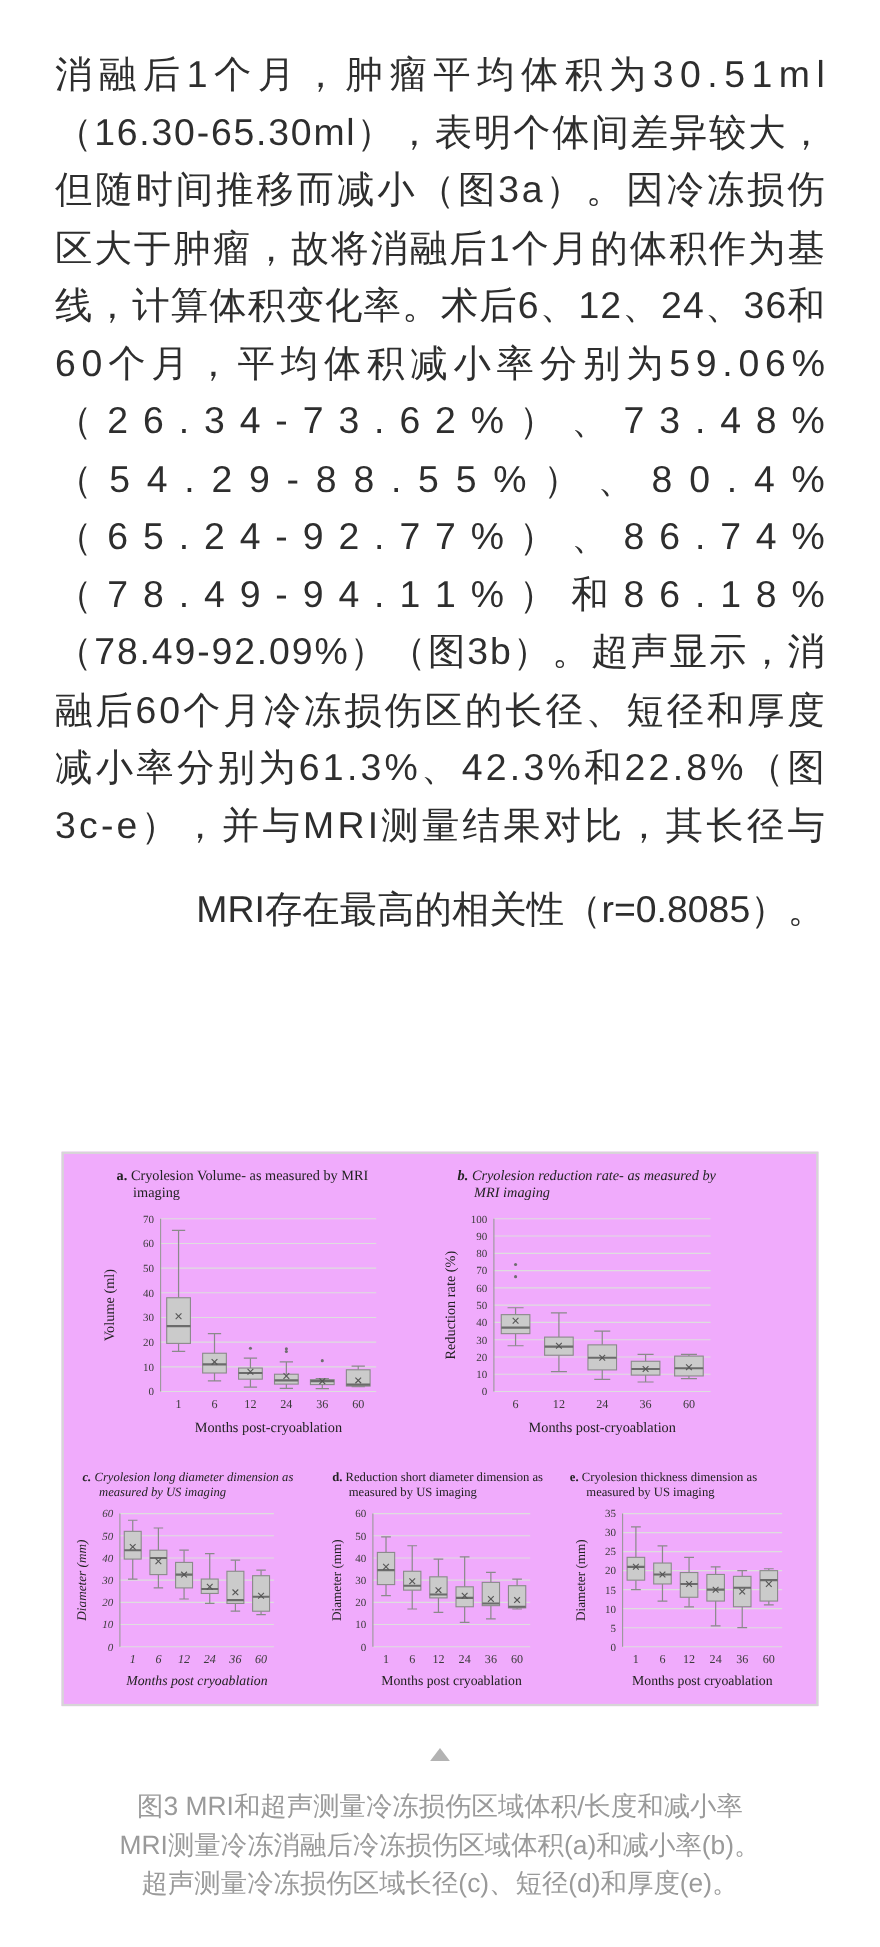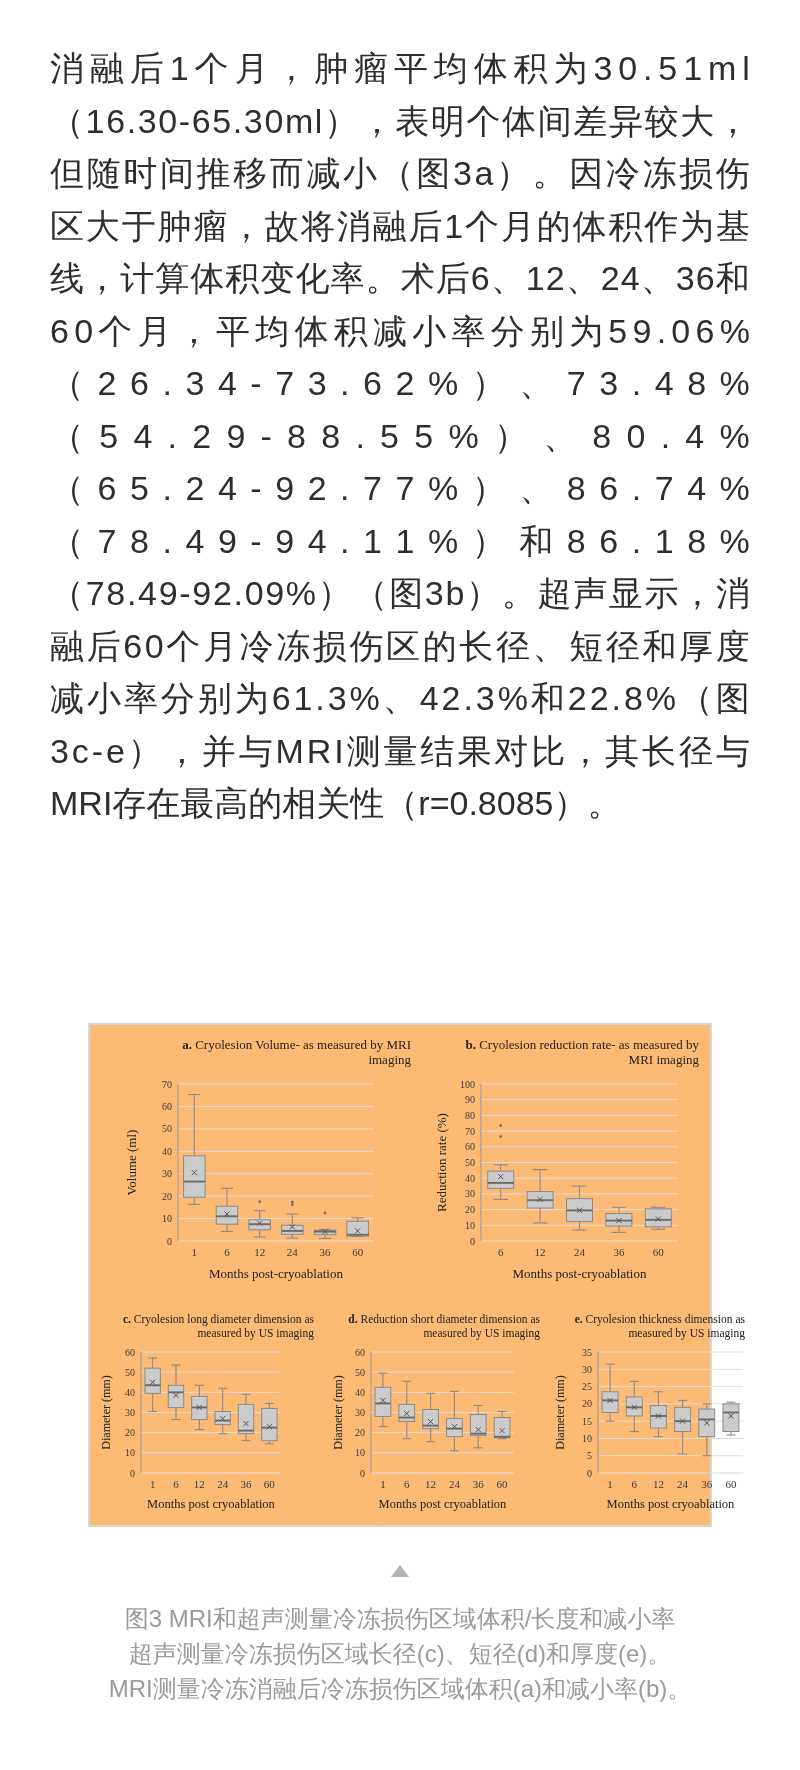--- a/index.html
+++ b/index.html
@@ -3,35 +3,35 @@
 <meta charset="utf-8">
 <style>
   html,body{margin:0;padding:0;background:#ffffff;}
   .page{width:800px;height:1770px;margin:0 auto;background:#ffffff;overflow:hidden;
         font-family:"Liberation Sans", sans-serif;}
   
   .paragraph{width:700px;margin:0 auto;padding-top:42px;color:#2e2e2e;
              font-size:34px;line-height:52.5px;}
   .tline{white-space:nowrap;}
   .flexline{display:flex;justify-content:space-between;white-space:nowrap;}
-  .tline.last{text-align:left;}
+  .tline.last{text-align:right;margin-top:24px;}
   
-  .figure{width:624px;margin:193px auto 0 auto;border:2px solid #d6d6d6;
-          box-sizing:border-box;background:#fdba74;padding-top:12px;padding-bottom:6px;
-          font-family:"Liberation Serif", serif;color:#222;text-align:right;}
+  .figure{width:688px;margin:193px auto 0 auto;border:2px solid #d6d6d6;
+          box-sizing:border-box;background:#f0abfc;padding-top:12px;padding-bottom:6px;
+          font-family:"Liberation Serif", serif;color:#222;}
   .frow{display:flex;}
   .frow.top{margin-bottom:24px;}
   .chart{box-sizing:border-box;}
   .chart.ca{width:340px;} .chart.cb{width:344px;}
-  .chart.cc{width:236px;} .chart.cd{width:214px;} .chart.ce{width:234px;}
+  .chart.cc{width:236px;font-style:italic;} .chart.cd{width:214px;} .chart.ce{width:234px;}
   .ctitle{font-size:13px;line-height:1.22;text-indent:-15px;padding-left:15px;
           margin-bottom:3px;height:36px;box-sizing:content-box;}
   .frow.bottom .ctitle{font-size:11.5px;height:30px;}
   .ca .ctitle{margin-left:48px;max-width:258px;}
-  .cb .ctitle{margin-left:18px;max-width:236px;}
+  .cb .ctitle{margin-left:18px;max-width:236px;font-style:italic;}
   .cc .ctitle{margin-left:17px;max-width:192px;}
   .cd .ctitle{margin-left:8px;max-width:198px;}
   .ce .ctitle{margin-left:10px;max-width:180px;}
   .ctitle b{font-weight:bold;}
   svg{display:block;}
   
   .triangle{width:0;height:0;margin:38px auto 0 auto;
             border-left:9px solid transparent;border-right:9px solid transparent;
             border-bottom:12px solid #b3b3b3;}
   .caption{margin-top:24px;text-align:center;color:#9a9a9a;
@@ -774,17 +774,17 @@
             <text x="24" y="67.5" text-anchor="middle" font-size="12" fill="#222" font-family="&quot;Liberation Serif&quot;, serif" transform="rotate(-90 24 67.5)">Diameter (mm)</text>
           </svg>
       </div>
     </div>
   </div>
 
   <div class="triangle"></div>
 
   <div class="caption">
     <div>图3 MRI和超声测量冷冻损伤区域体积/长度和减小率</div>
+    <div>MRI测量冷冻消融后冷冻损伤区域体积(a)和减小率(b)。</div>
     <div>超声测量冷冻损伤区域长径(c)、短径(d)和厚度(e)。</div>
-    <div>MRI测量冷冻消融后冷冻损伤区域体积(a)和减小率(b)。</div>
   </div>
 
 </div>
 
 </body></html>

